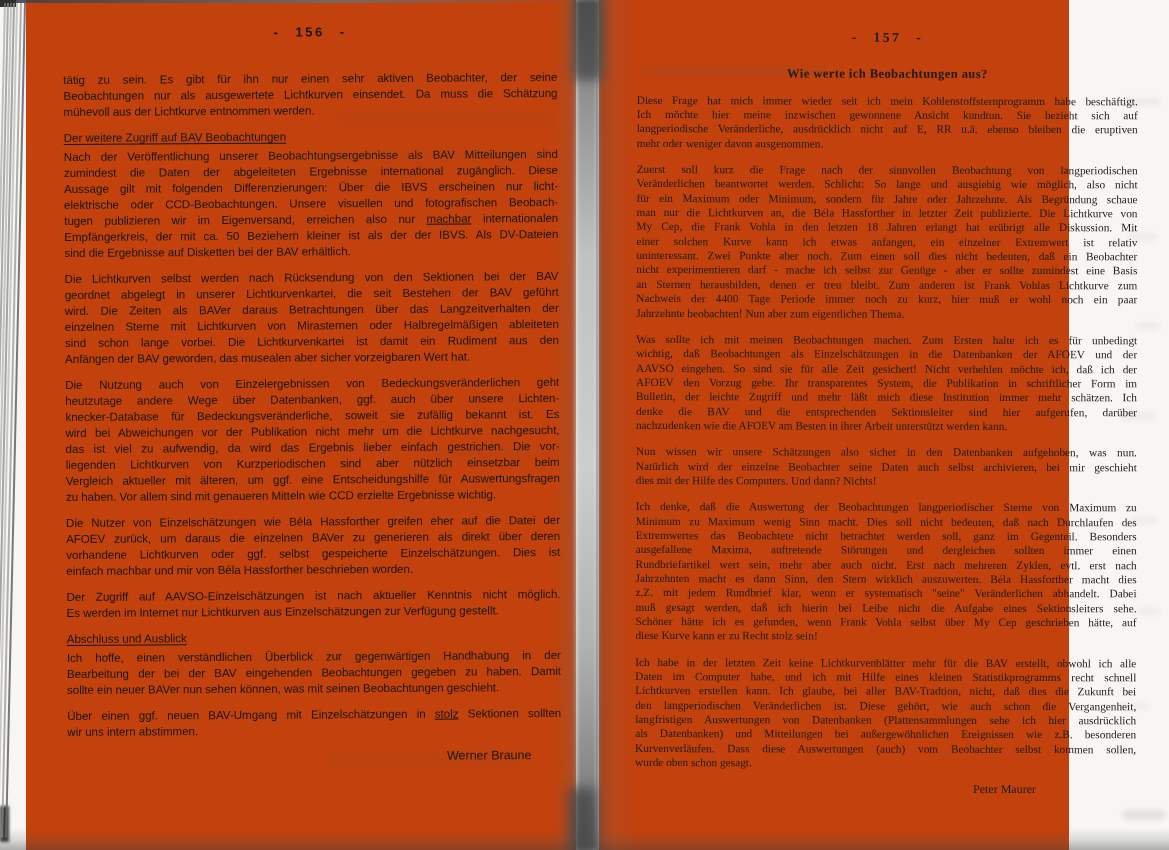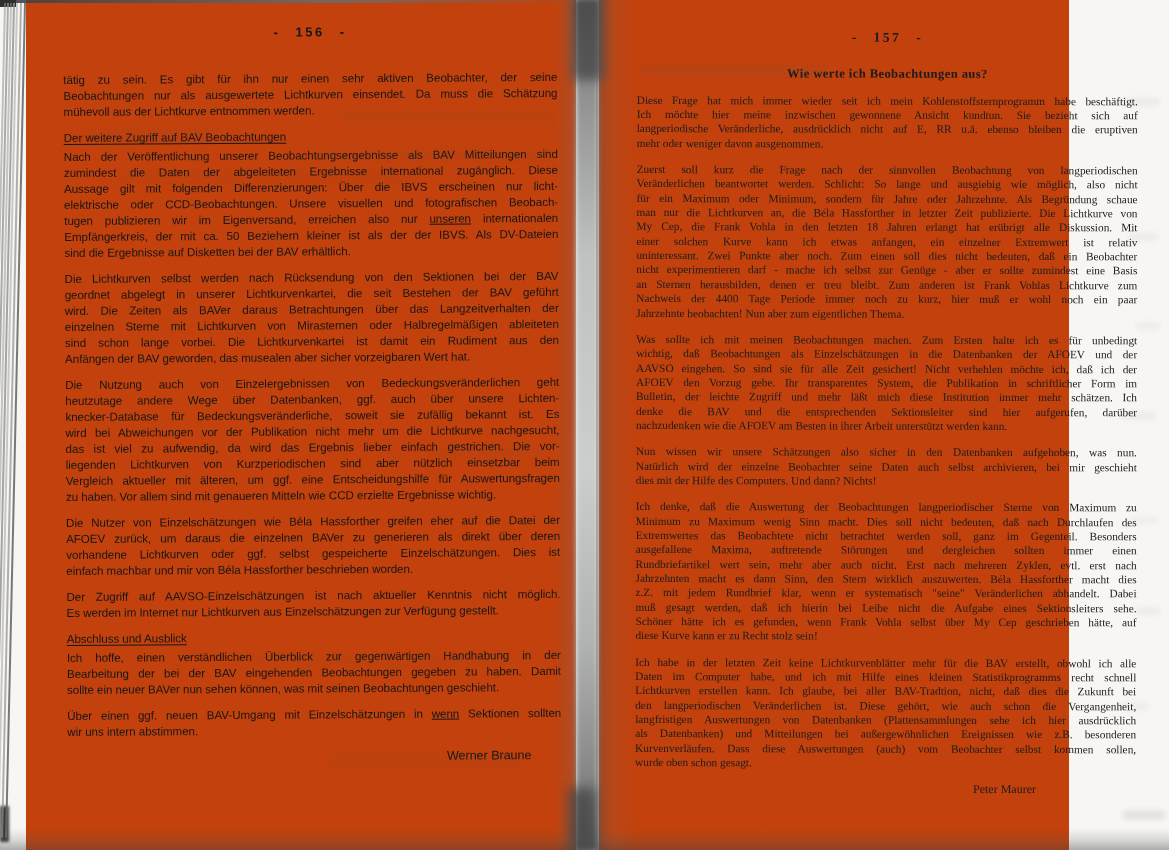--- a/index.html
+++ b/index.html
@@ -62,21 +62,21 @@
             <div class="ln">tätig zu sein. Es gibt für ihn nur einen sehr aktiven Beobachter, der seine</div>
             <div class="ln">Beobachtungen nur als ausgewertete Lichtkurven einsendet. Da muss die Schätzung</div>
             <div class="ln last">mühevoll aus der Lichtkurve entnommen werden.</div>
           </div>
           <div class="sec-heading">Der weitere Zugriff auf BAV Beobachtungen</div>
           <div class="para">
             <div class="ln">Nach der Veröffentlichung unserer Beobachtungsergebnisse als BAV Mitteilungen sind</div>
             <div class="ln">zumindest die Daten der abgeleiteten Ergebnisse international zugänglich. Diese</div>
             <div class="ln">Aussage gilt mit folgenden Differenzierungen: Über die IBVS erscheinen nur licht-</div>
             <div class="ln">elektrische oder CCD-Beobachtungen. Unsere visuellen und fotografischen Beobach-</div>
-            <div class="ln">tugen publizieren wir im Eigenversand, erreichen also nur <u>unseren</u> internationalen</div>
+            <div class="ln">tugen publizieren wir im Eigenversand, erreichen also nur <u>machbar</u> internationalen</div>
             <div class="ln">Empfängerkreis, der mit ca. 50 Beziehern kleiner ist als der der IBVS. Als DV-Dateien</div>
             <div class="ln last">sind die Ergebnisse auf Disketten bei der BAV erhältlich.</div>
           </div>
           <div class="para">
             <div class="ln">Die Lichtkurven selbst werden nach Rücksendung von den Sektionen bei der BAV</div>
             <div class="ln">geordnet abgelegt in unserer Lichtkurvenkartei, die seit Bestehen der BAV geführt</div>
             <div class="ln">wird. Die Zeiten als BAVer daraus Betrachtungen über das Langzeitverhalten der</div>
             <div class="ln">einzelnen Sterne mit Lichtkurven von Mirasternen oder Halbregelmäßigen ableiteten</div>
             <div class="ln">sind schon lange vorbei. Die Lichtkurvenkartei ist damit ein Rudiment aus den</div>
             <div class="ln last">Anfängen der BAV geworden, das musealen aber sicher vorzeigbaren Wert hat.</div>
@@ -101,21 +101,21 @@
             <div class="ln">Der Zugriff auf AAVSO-Einzelschätzungen ist nach aktueller Kenntnis nicht möglich.</div>
             <div class="ln last">Es werden im Internet nur Lichtkurven aus Einzelschätzungen zur Verfügung gestellt.</div>
           </div>
           <div class="sec-heading">Abschluss und Ausblick</div>
           <div class="para">
             <div class="ln">Ich hoffe, einen verständlichen Überblick zur gegenwärtigen Handhabung in der</div>
             <div class="ln">Bearbeitung der bei der BAV eingehenden Beobachtungen gegeben zu haben. Damit</div>
             <div class="ln last">sollte ein neuer BAVer nun sehen können, was mit seinen Beobachtungen geschieht.</div>
           </div>
           <div class="para">
-            <div class="ln">Über einen ggf. neuen BAV-Umgang mit Einzelschätzungen in <u>wenn</u> Sektionen sollten</div>
+            <div class="ln">Über einen ggf. neuen BAV-Umgang mit Einzelschätzungen in <u>stolz</u> Sektionen sollten</div>
             <div class="ln last">wir uns intern abstimmen.</div>
           </div>
         </div>
       <div class="signature">Werner Braune</div>
     </div>
   </div>
 
   <div class="page page-right">
     <div class="content content-right">
       <div class="pagenum">- 157 -</div>

